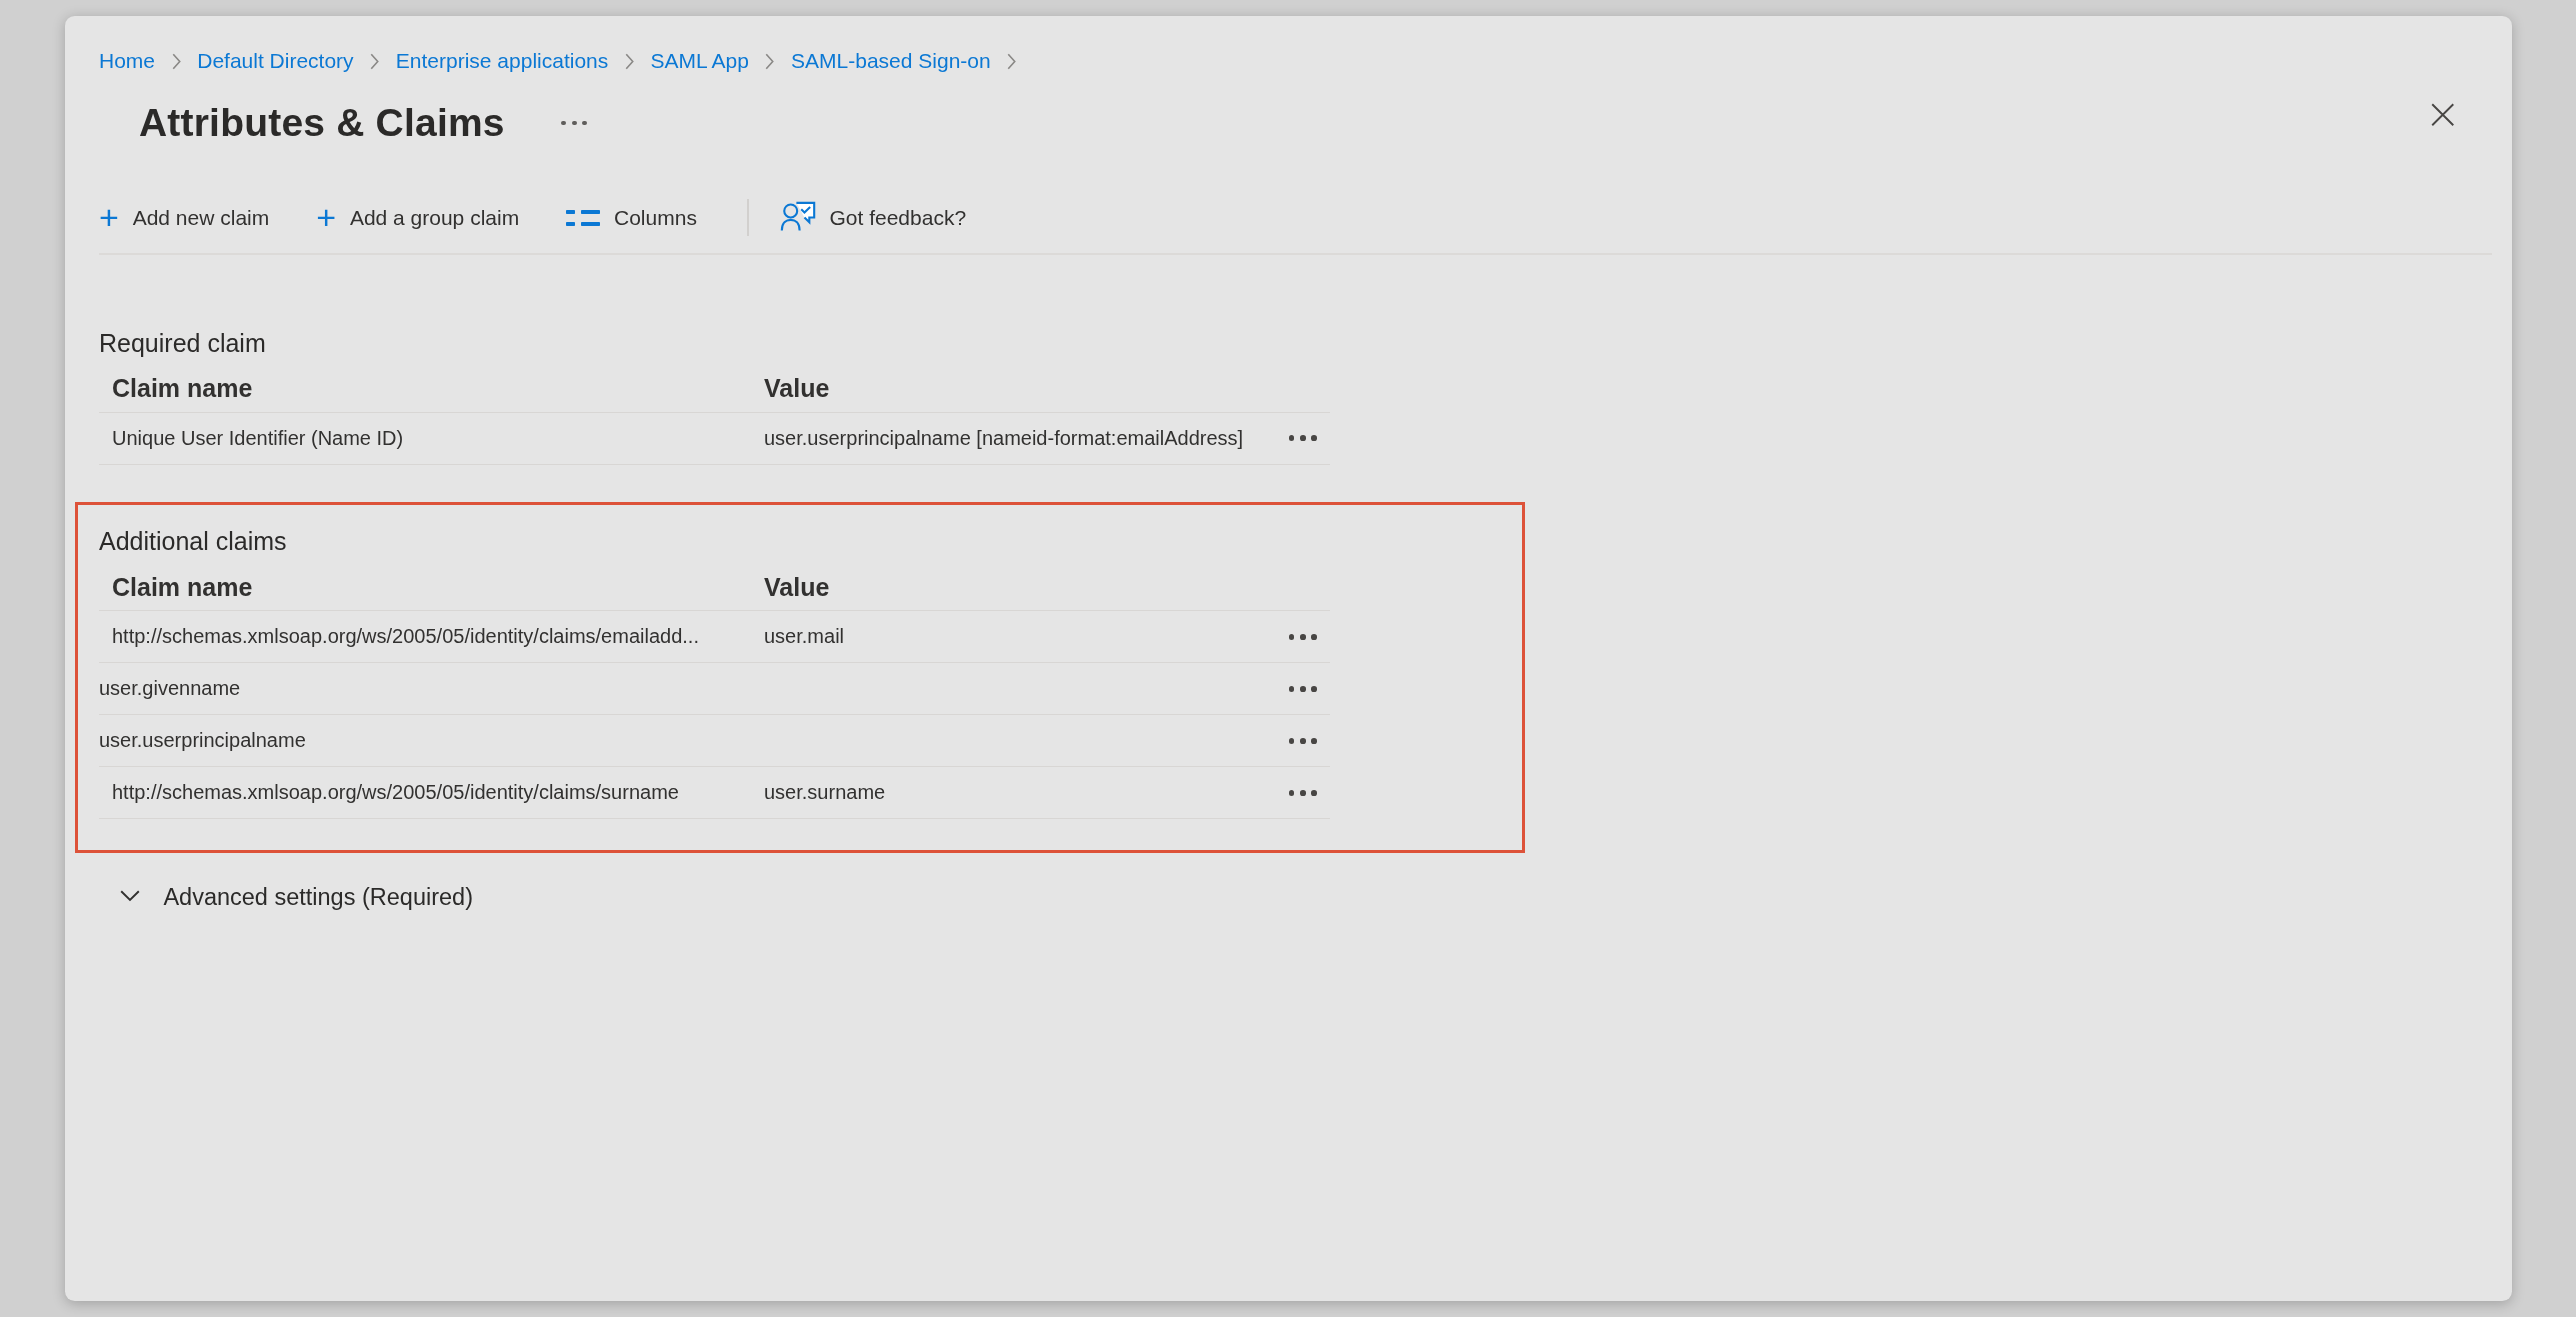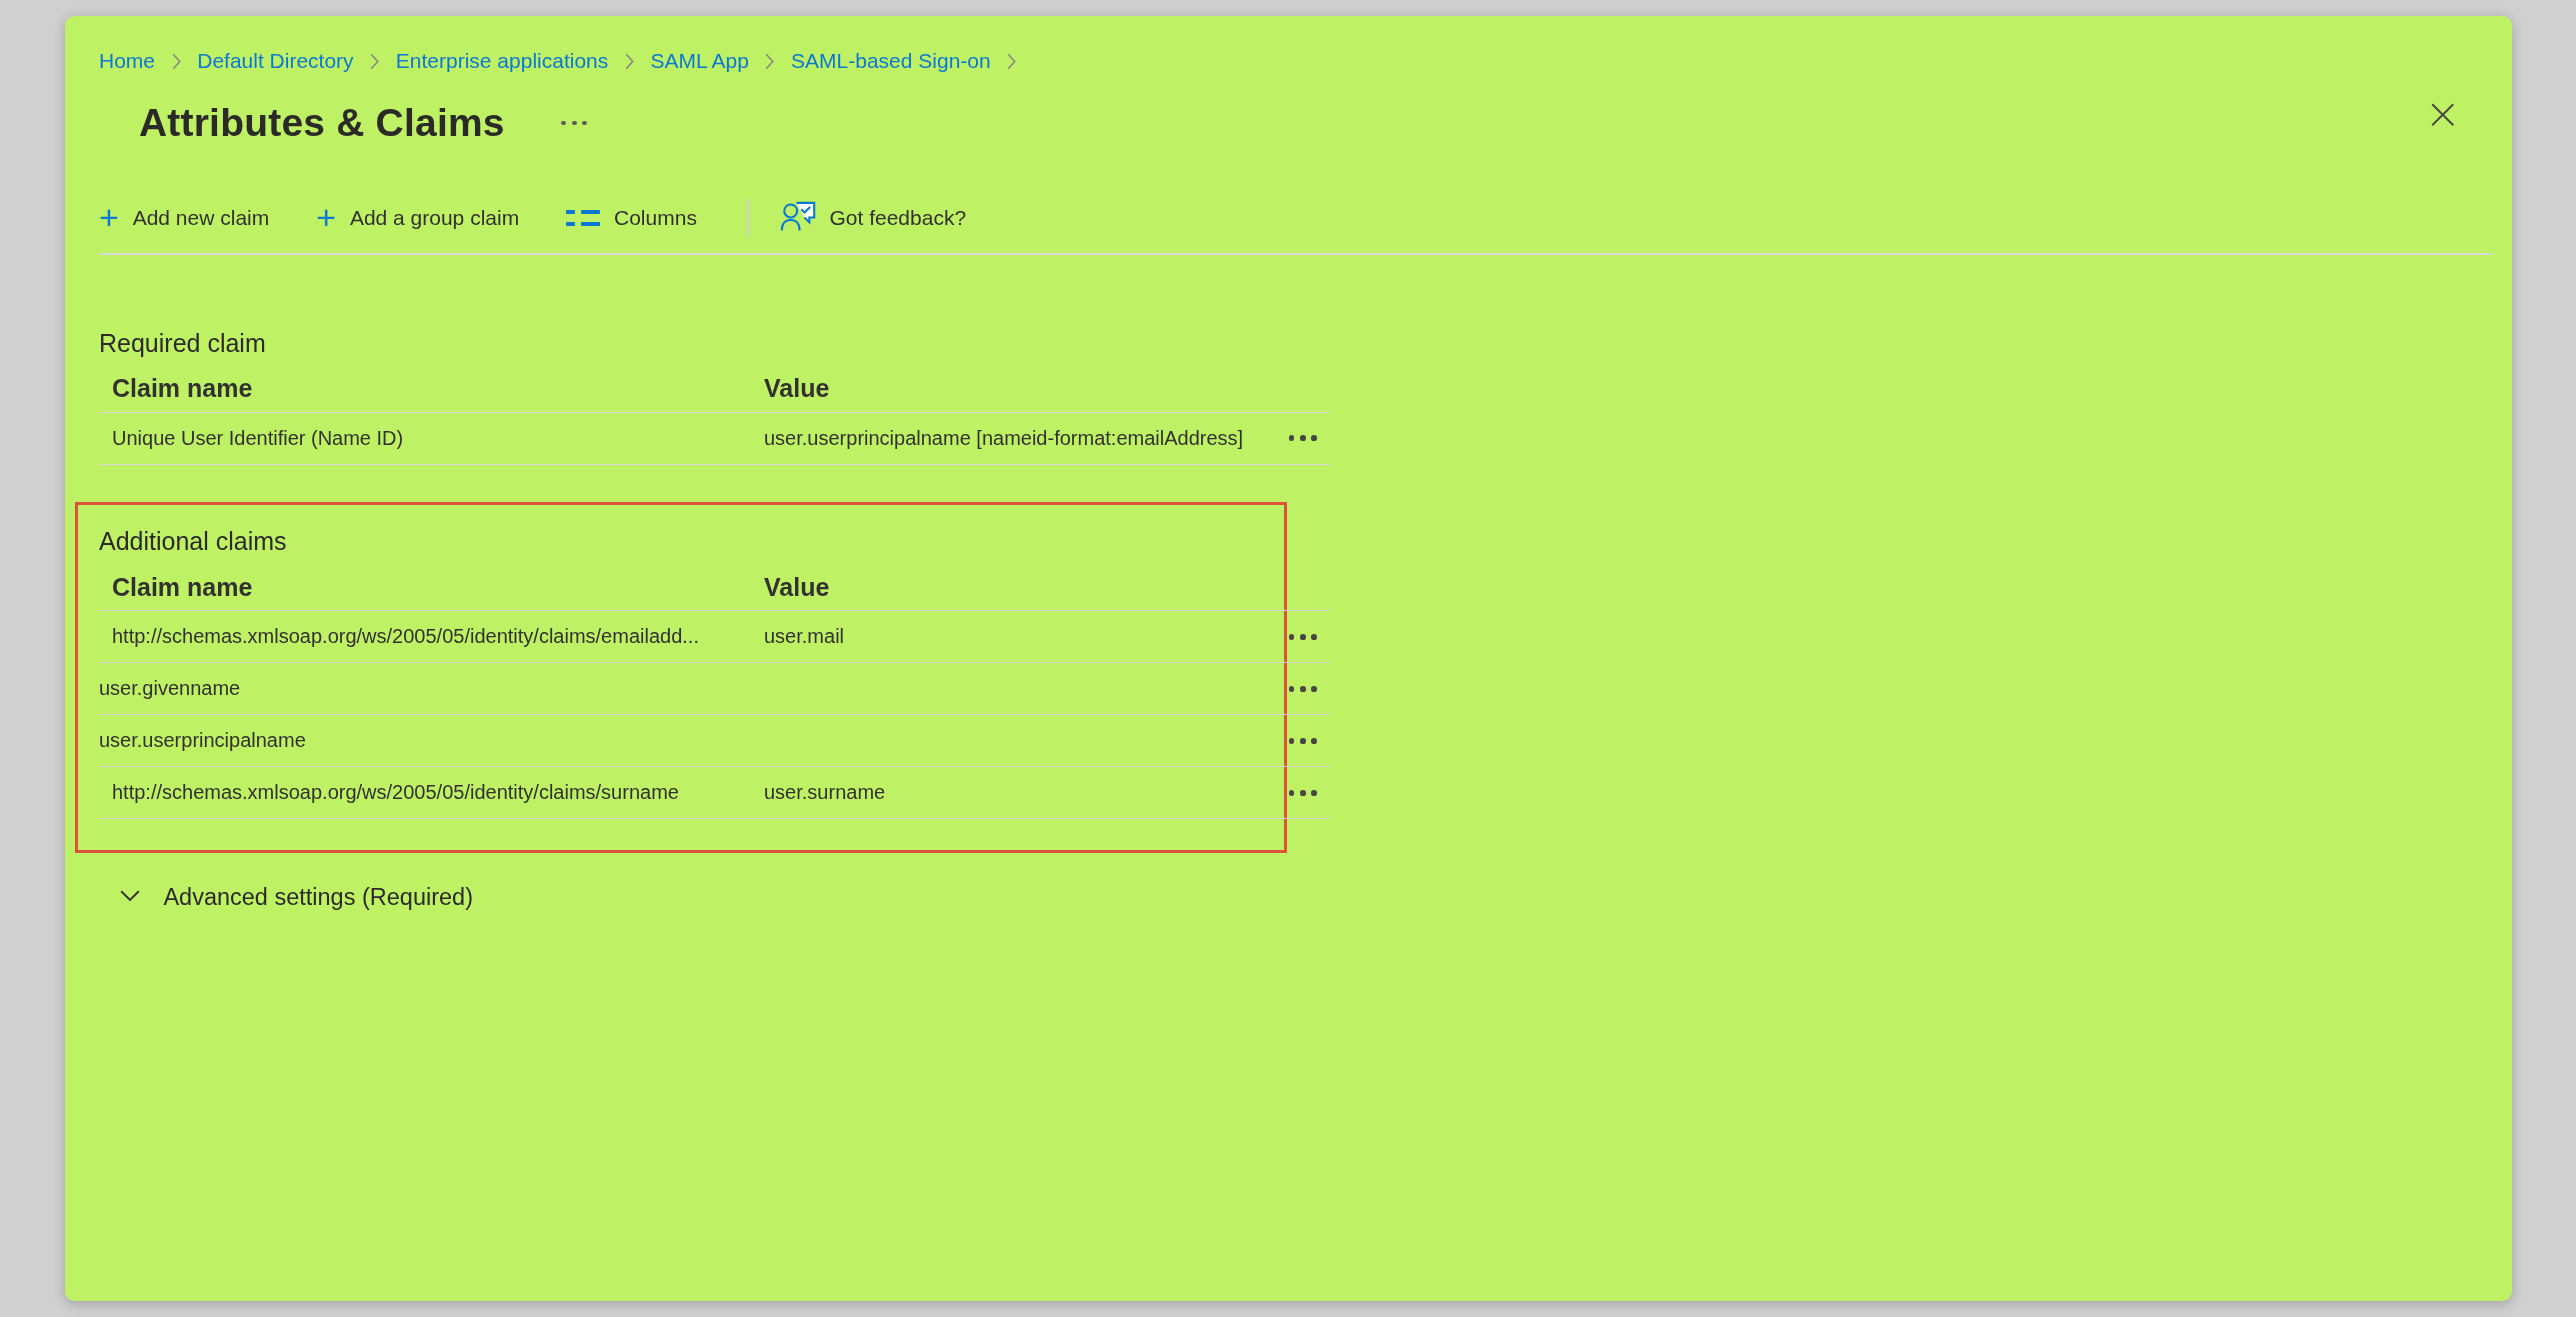--- a/index.html
+++ b/index.html
@@ -8,21 +8,21 @@
     background: #d0d0d0;
     font-family: "Liberation Sans", sans-serif;
     color: #323130;
     position: relative;
     overflow: hidden;
   }
   .card {
     position: absolute;
     left: 65px; top: 16px;
     width: 2447px; height: 1285px;
-    background: #bef264;
+    background: #e5e5e5;
     border-radius: 9.7px;
     box-shadow: 0 2.4px 13px rgba(0,0,0,0.22);
   }
   .card-inner { padding: 29px 34px 0 34px; }
 
   
   .breadcrumb { display: flex; align-items: center; gap: 14.6px; font-size: 21px; height: 32px; }
   .crumb { color: #0b78d4; cursor: pointer; white-space: nowrap; }
   .crumb-sep { display: inline-flex; align-items: center; color: #8a8886; }
   .crumb-sep svg { display: block; }
@@ -62,21 +62,21 @@
   .tbl-row { display: flex; align-items: center; height: 52px; border-bottom: 1.6px solid #d8d6d4; cursor: pointer; }
   .cell-name { width: 665px; padding-left: 13px; white-space: nowrap; overflow: hidden; }
   .cell-value { flex: 1; white-space: nowrap; overflow: hidden; }
   .row-menu { display: flex; gap: 5.7px; align-items: center; padding: 11.3px 13px 11.3px 6.5px; cursor: pointer; background: none; border: none; }
   .row-menu i { width: 5.7px; height: 5.7px; border-radius: 50%; background: #484644; display: block; }
 
   
   .highlight-box {
     margin-top: 37px;
     margin-left: -24px;
-    width: 1212px;
+    width: 1450px;
     border: 3.2px solid #dd5239;
     padding: 22.7px 0 31px 21px;
   }
 
   
   .advanced-row { display: flex; align-items: center; gap: 21px; margin-top: 31px; margin-left: 19.4px; cursor: pointer; background: none; border: none; font-family: inherit; }
   .advanced-label { font-size: 23.5px; color: #2b2a29; }
 </style>
 </head>
 <body>

